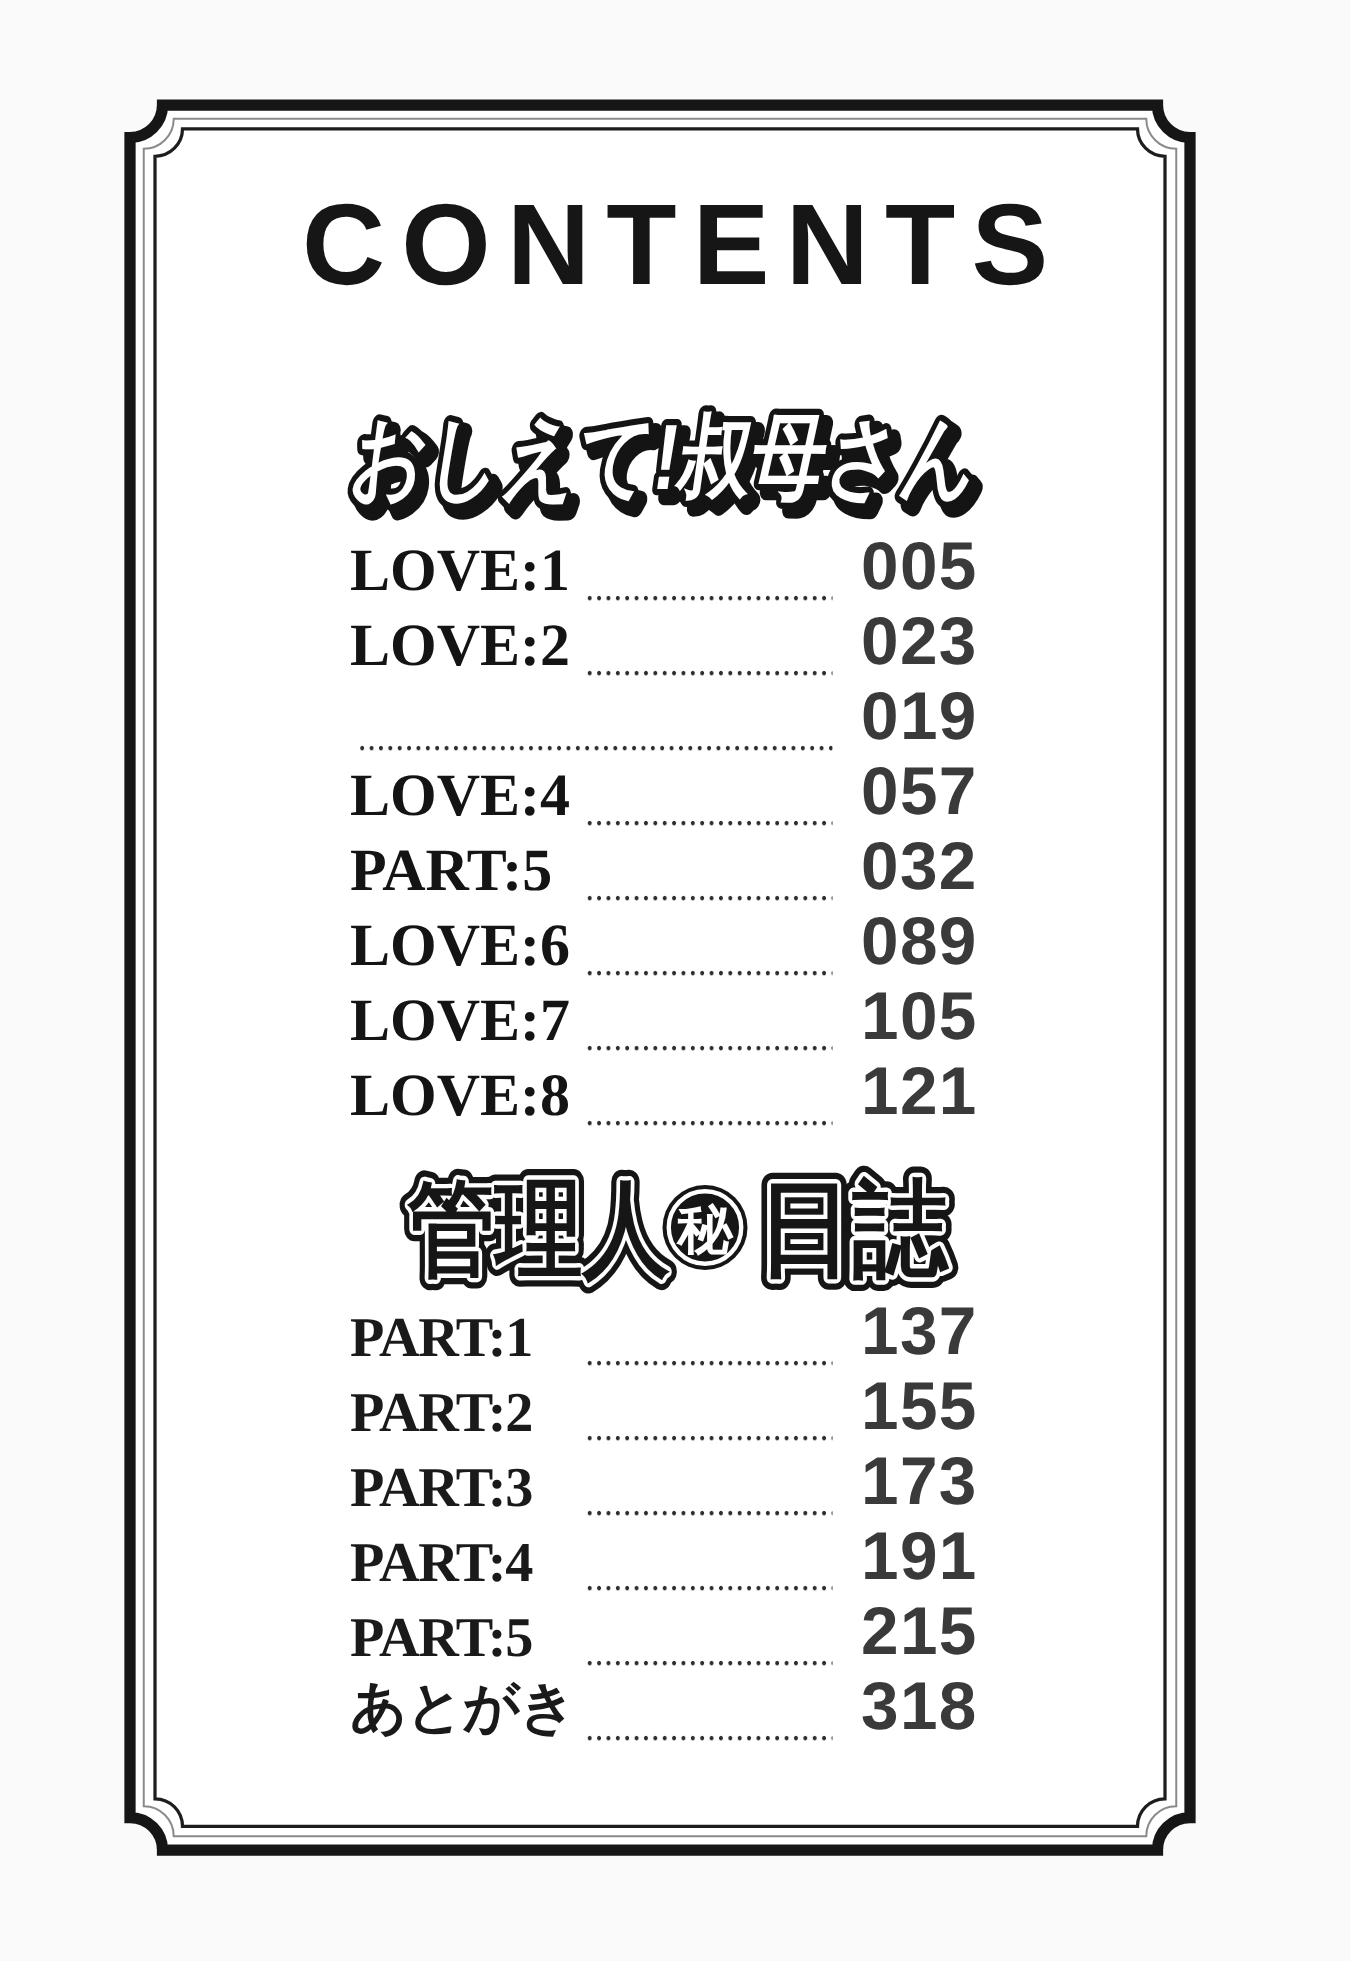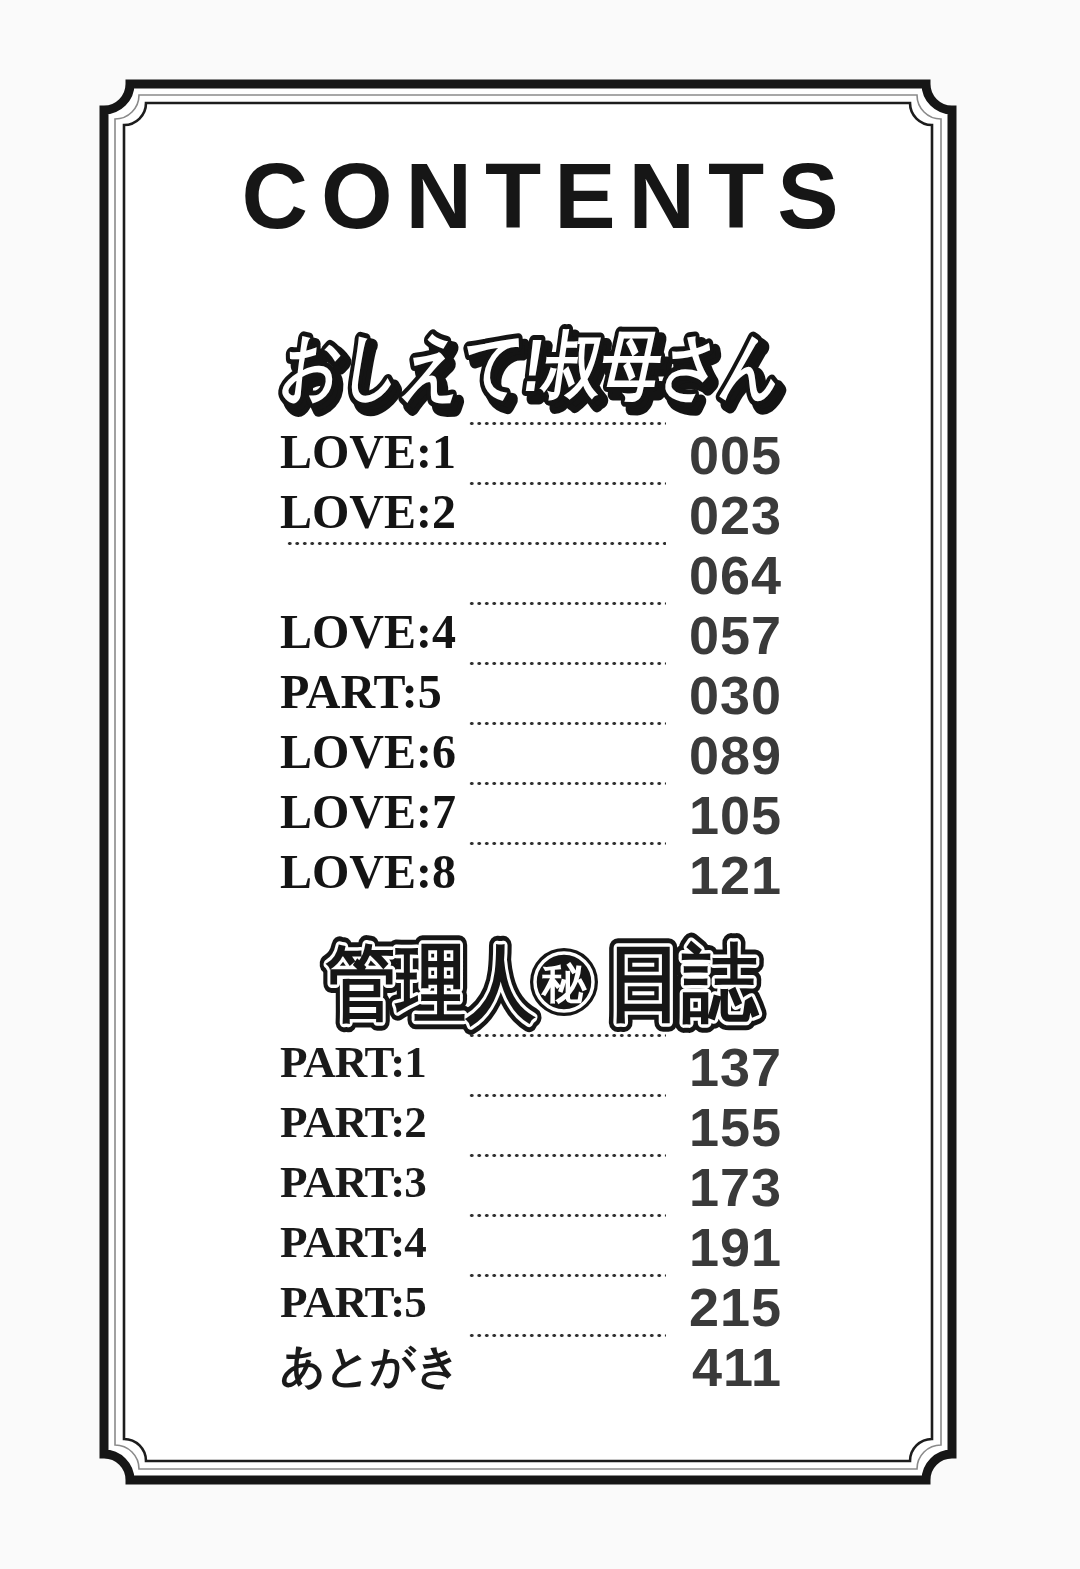--- a/index.html
+++ b/index.html
@@ -33,21 +33,21 @@
   .t2-back{fill:#161616;stroke:#161616;stroke-width:17;paint-order:stroke;stroke-linejoin:round;
     font-family:"Liberation Sans","DejaVu Sans",sans-serif;font-weight:700;font-size:84px;}
   .t2-front{fill:#161616;stroke:#ffffff;stroke-width:7;paint-order:stroke;stroke-linejoin:round;
     font-family:"Liberation Sans","DejaVu Sans",sans-serif;font-weight:700;font-size:84px;}
   .mark-char{fill:#ffffff;font-size:44px;font-weight:700;text-anchor:middle;
     font-family:"Liberation Sans","DejaVu Sans",sans-serif;}
 
   .toc{position:absolute;left:280px;width:502px;}
   .toc-1{top:424px;}
   .toc-2{top:1036px;}
-  .toc-row{display:flex;align-items:flex-start;height:60px;}
+  .toc-row{display:flex;align-items:flex-end;height:60px;}
   .toc-label{
     flex:0 0 182px;min-width:182px;
     font-family:"Liberation Serif","DejaVu Serif",serif;
     font-weight:700;font-size:48px;color:#141414;
     white-space:nowrap;
   }
   .toc-2 .toc-label{
     font-family:Liberation Serif, serif;
     font-weight:700;font-size:45px;letter-spacing:-1px;color:#1a1a1a;
   }
@@ -99,31 +99,31 @@
       <span class="leader-dots"></span>
       <span class="page-number">005</span>
     </div>
     <div class="toc-row">
       <span class="toc-label">LOVE:2</span>
       <span class="leader-dots"></span>
       <span class="page-number">023</span>
     </div>
     <div class="toc-row">
       <span class="leader-dots"></span>
-      <span class="page-number">064</span>
+      <span class="page-number">019</span>
     </div>
     <div class="toc-row">
       <span class="toc-label">LOVE:4</span>
       <span class="leader-dots"></span>
       <span class="page-number">057</span>
     </div>
     <div class="toc-row">
       <span class="toc-label">PART:5</span>
       <span class="leader-dots"></span>
-      <span class="page-number">030</span>
+      <span class="page-number">032</span>
     </div>
     <div class="toc-row">
       <span class="toc-label">LOVE:6</span>
       <span class="leader-dots"></span>
       <span class="page-number">089</span>
     </div>
     <div class="toc-row">
       <span class="toc-label">LOVE:7</span>
       <span class="leader-dots"></span>
       <span class="page-number">105</span>
@@ -157,17 +157,17 @@
       <span class="page-number">191</span>
     </div>
     <div class="toc-row">
       <span class="toc-label">PART:5</span>
       <span class="leader-dots"></span>
       <span class="page-number">215</span>
     </div>
     <div class="toc-row">
       <span class="toc-label">あとがき</span>
       <span class="leader-dots"></span>
-      <span class="page-number">411</span>
+      <span class="page-number">318</span>
     </div>
   </div>
 
 </div>
 
 </body></html>

